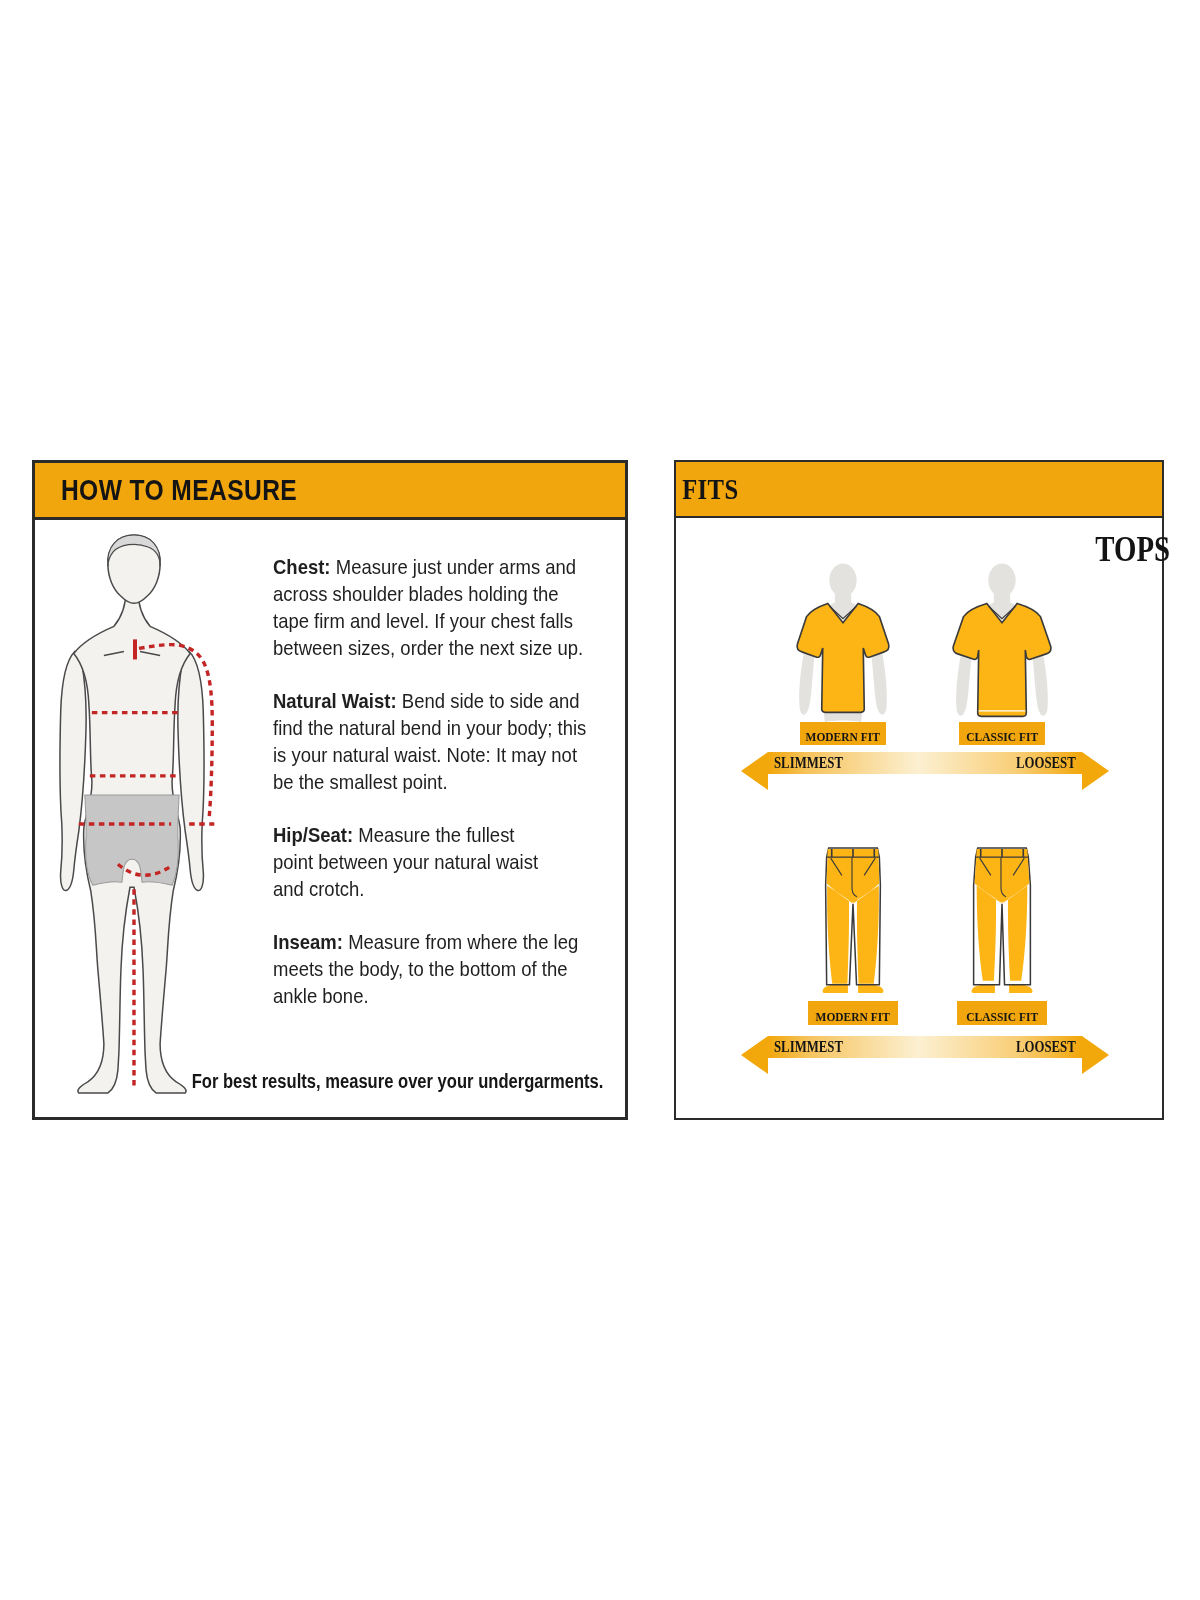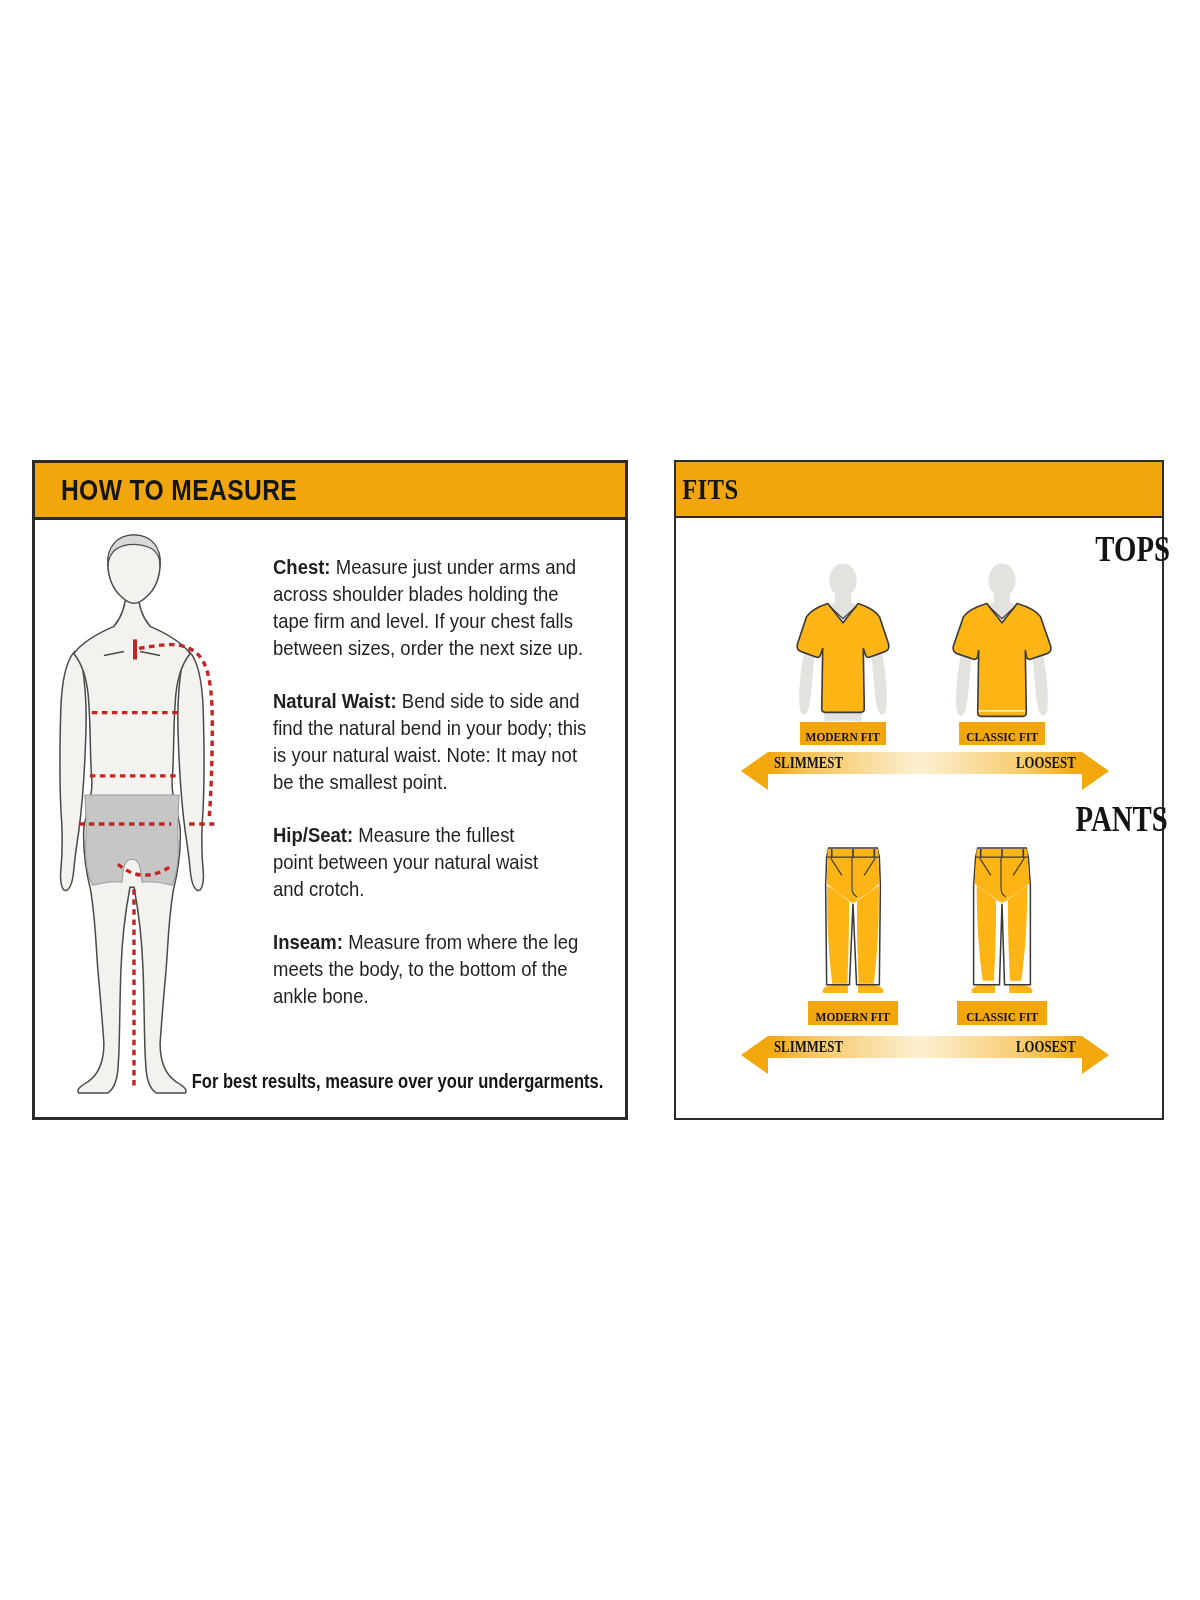--- a/index.html
+++ b/index.html
@@ -175,23 +175,20 @@
 
     <div class="scale-arrow" style="top:234px;">
       <div class="arrow-head left"></div>
       <div class="arrow-body">
         <span class="arrow-label left">SLIMMEST</span>
         <span class="arrow-label right">LOOSEST</span>
       </div>
       <div class="arrow-head right"></div>
     </div>
 
-    <div class="sec-title" id="pants-title">
-      <span>PANTS</span>
-    </div>
 
     <div class="fit-figure" style="left:141px;top:327px;">
       <svg width="72" height="152" viewBox="0 0 70 150">
         <path d="M14,138 L30,138 L30,146 L6,146 C4,145 5,142 8,140 Z" fill="#FDB515"></path>
         <path d="M40,138 L56,138 L62,140 C65,142 66,145 64,146 L40,146 Z" fill="#FDB515"></path>
         <path d="M11,3 L59,3 L61,12 L62,40 L61,138 L38.5,138 L35,58 L31.5,138 L9,138 L8,40 L9,12 Z" fill="#FFFFFF" stroke="#3A3A3A" stroke-width="1.5"></path>
         <path d="M10,4 L60,4 L61,38 L52,46 L35,57 L18,46 L9,38 Z" fill="#FDB515"></path>
         <path d="M9.5,40 C9,75 11,108 14.5,137 L29.5,137 C30.5,110 31.5,80 31,52 L35,58 L18,46 Z" fill="#FDB515"></path>
         <path d="M60.5,40 C61,75 59,108 55.5,137 L40.5,137 C39.5,110 38.5,80 39,52 L35,58 L52,46 Z" fill="#FDB515"></path>
         <path d="M9,12 L61,12" stroke="#3A3A3A" stroke-width="1.2" fill="none"></path>

